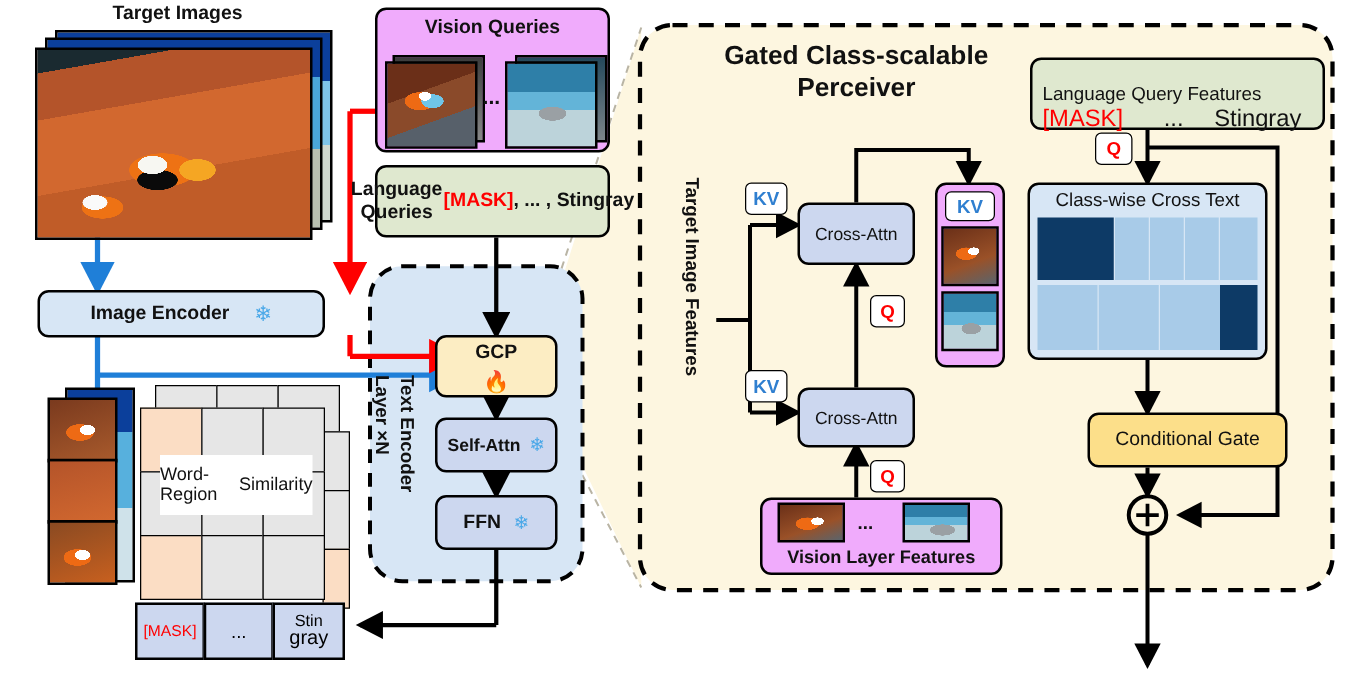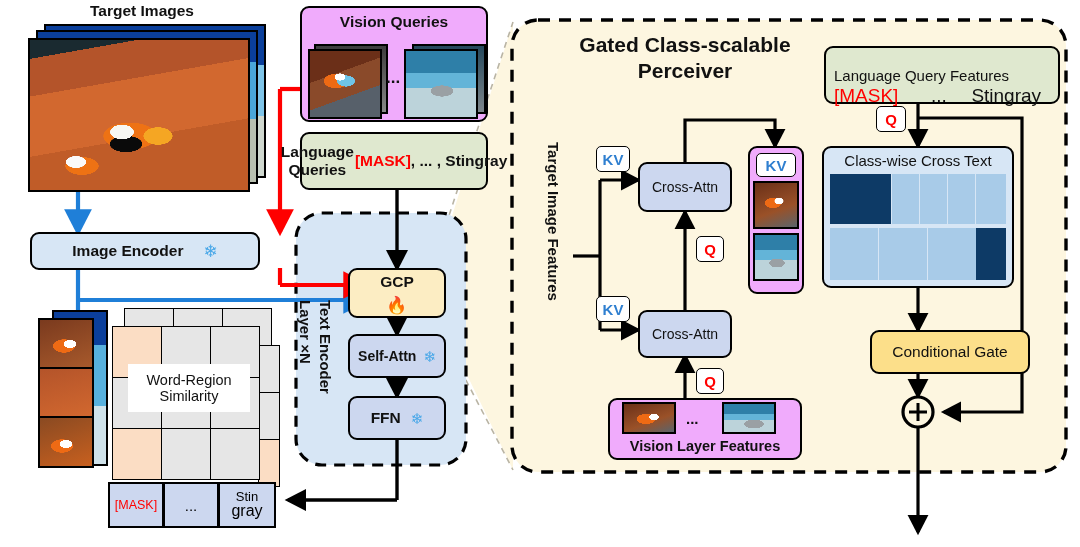--- a/index.html
+++ b/index.html
@@ -207,21 +207,21 @@
     <div class="matcell" style="left:0;top:18px;width:50px;height:52px;background:#fbddc4;"></div>
     <div class="matcell" style="left:49px;top:18px;width:50px;height:52px;background:#e6e6e6;"></div>
     <div class="matcell" style="left:98px;top:18px;width:50px;height:52px;background:#e6e6e6;"></div>
     <div class="matcell" style="left:0;top:69px;width:50px;height:52px;background:#e6e6e6;"></div>
     <div class="matcell" style="left:49px;top:69px;width:50px;height:52px;background:#e6e6e6;"></div>
     <div class="matcell" style="left:98px;top:69px;width:50px;height:52px;background:#e6e6e6;"></div>
     <div class="matcell" style="left:0;top:120px;width:50px;height:52px;background:#fbddc4;"></div>
     <div class="matcell" style="left:49px;top:120px;width:50px;height:52px;background:#e6e6e6;"></div>
     <div class="matcell" style="left:98px;top:120px;width:50px;height:52px;background:#e6e6e6;"></div>
 
-    <div class="abs" style="left:16px;top:56px;width:122px;height:48px;background:#fff;display:flex;flex-direction:column;align-items:center;justify-content:center;">
+    <div class="abs" style="left:16px;top:56px;width:122px;height:48px;background:#fff;display:flex;flex-direction:row;align-items:center;justify-content:center;">
       <div class="cap" style="font-weight:400;font-size:14.5px;">Word-Region</div>
       <div class="cap" style="font-weight:400;font-size:14.5px;">Similarity</div>
     </div>
   </div>
 
   <div class="abs" style="left:108px;top:482px;">
     <div class="abs" style="left:0;top:0;width:56px;height:46px;border:2px solid #000;box-sizing:border-box;background:#ccd7ef;display:flex;align-items:center;justify-content:center;">
       <span class="red" style="font-size:12.5px;">[MASK]</span>
     </div>
     <div class="abs" style="left:55px;top:0;width:56px;height:46px;border:2px solid #000;box-sizing:border-box;background:#ccd7ef;display:flex;align-items:center;justify-content:center;">

